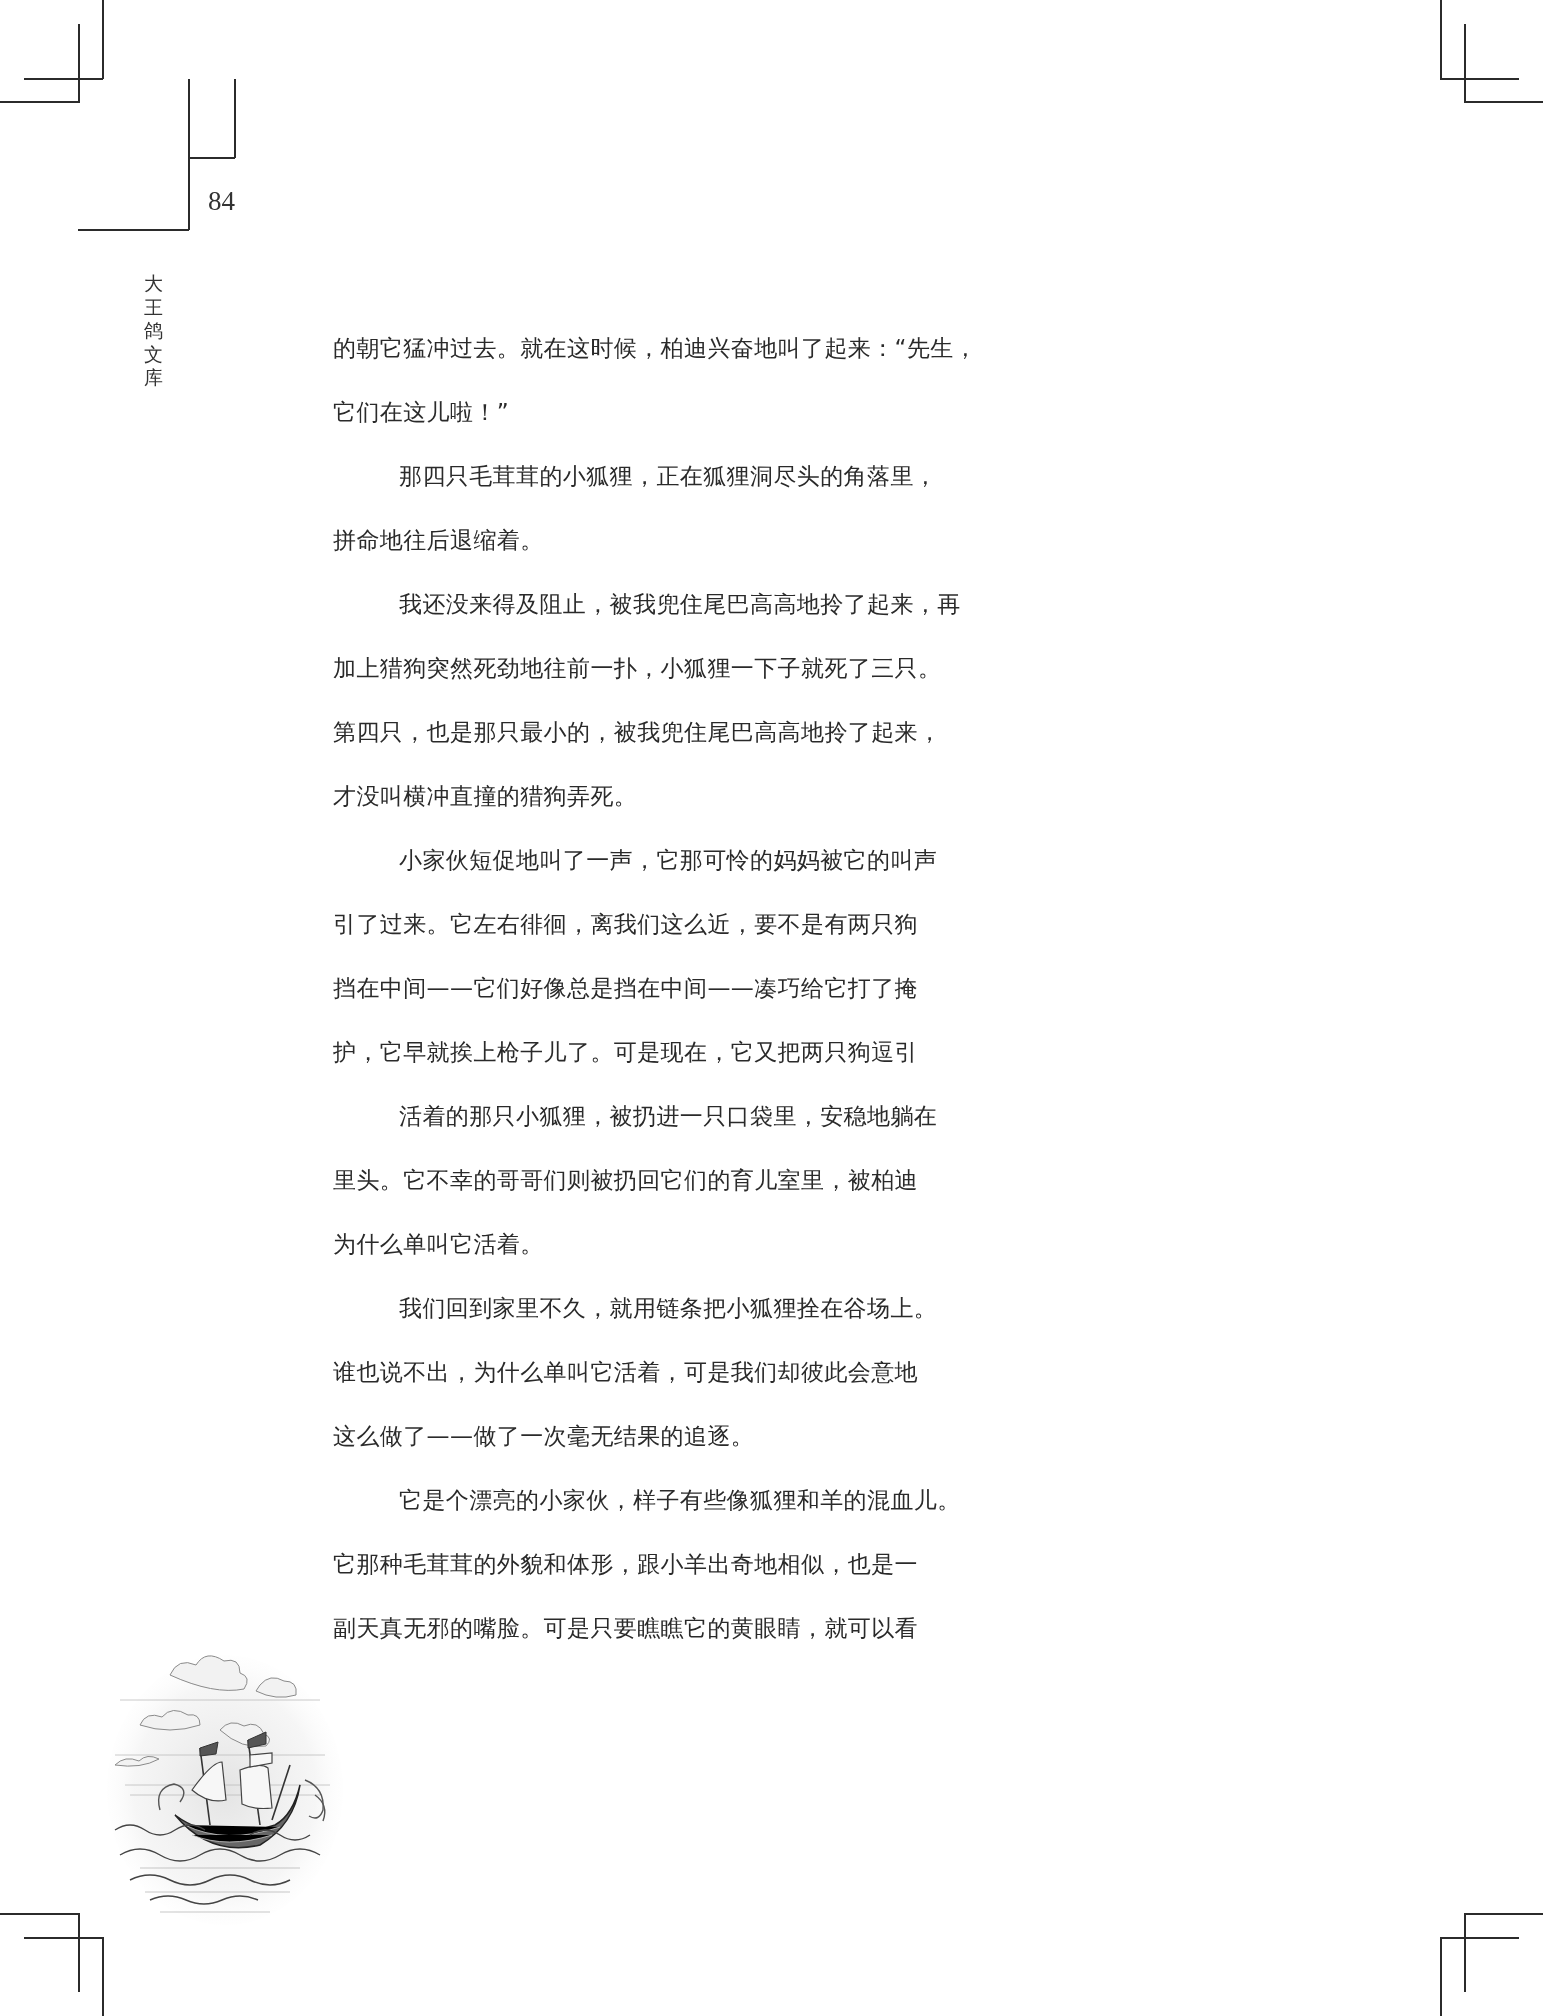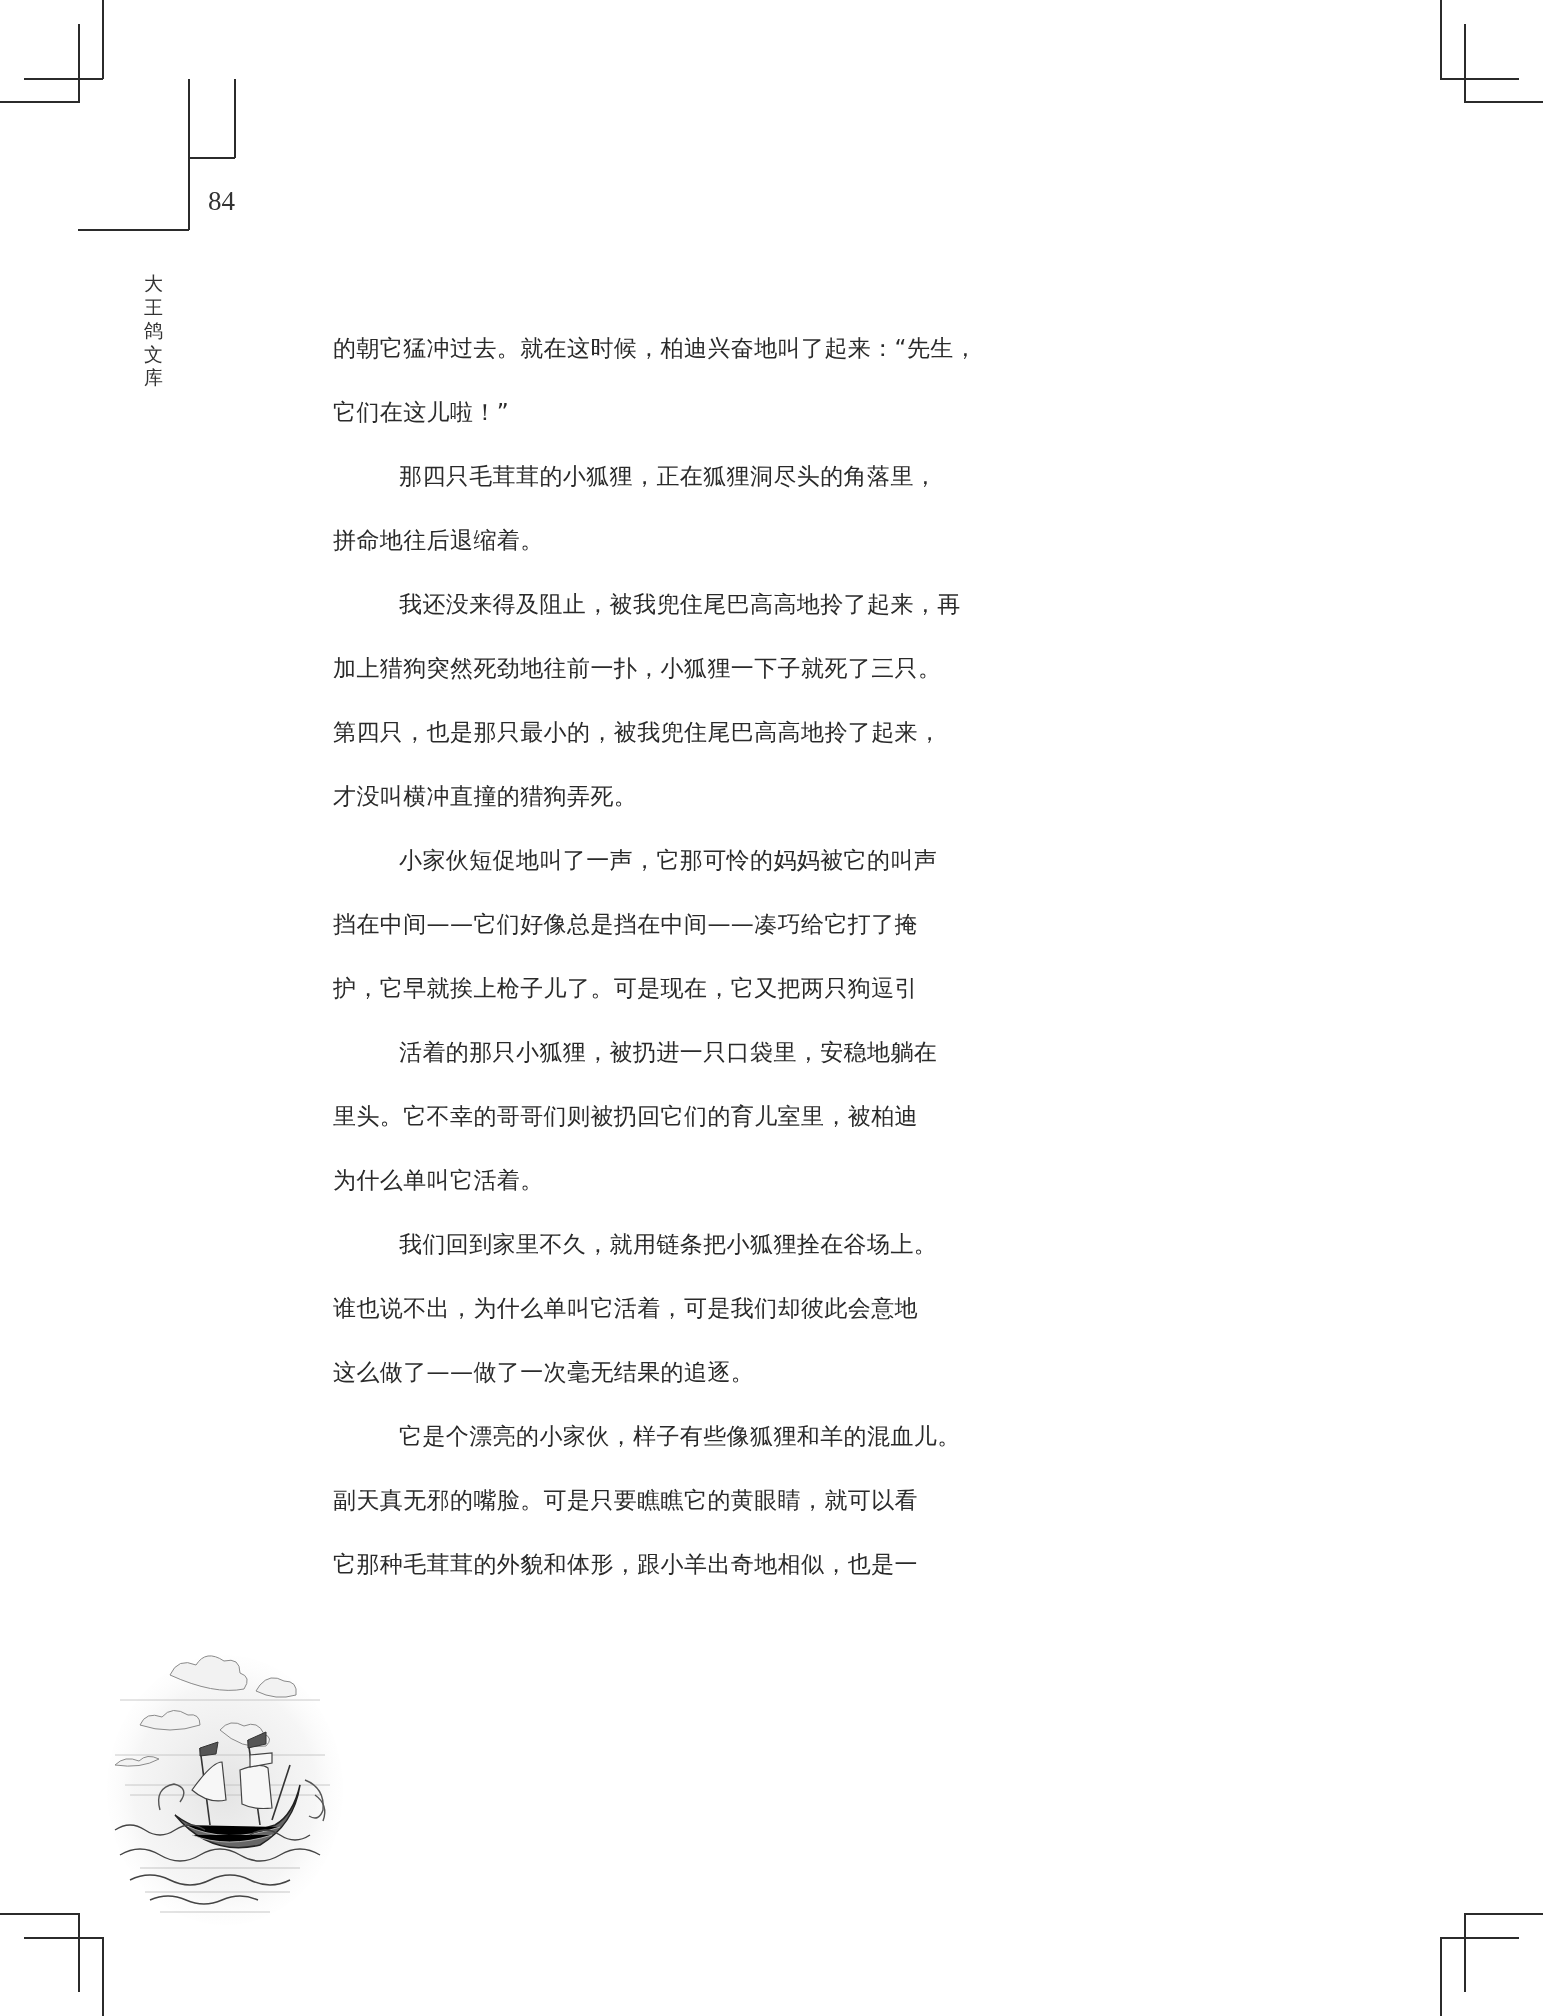--- a/index.html
+++ b/index.html
@@ -101,31 +101,32 @@
 <div class="body-text" id="body-text">
     <div class="line">的朝它猛冲过去。就在这时候，柏迪兴奋地叫了起来：“先生，</div>
     <div class="line">它们在这儿啦！”</div>
     <div class="line indent">那四只毛茸茸的小狐狸，正在狐狸洞尽头的角落里，</div>
     <div class="line">拼命地往后退缩着。</div>
     <div class="line indent">我还没来得及阻止，被我兜住尾巴高高地拎了起来，再</div>
     <div class="line">加上猎狗突然死劲地往前一扑，小狐狸一下子就死了三只。</div>
     <div class="line">第四只，也是那只最小的，被我兜住尾巴高高地拎了起来，</div>
     <div class="line">才没叫横冲直撞的猎狗弄死。</div>
     <div class="line indent">小家伙短促地叫了一声，它那可怜的妈妈被它的叫声</div>
+    <div class="line">引了过来。它左右徘徊，离我们这么近，要不是有两只狗</div>
     <div class="line">挡在中间——它们好像总是挡在中间——凑巧给它打了掩</div>
     <div class="line">护，它早就挨上枪子儿了。可是现在，它又把两只狗逗引</div>
     <div class="line indent">活着的那只小狐狸，被扔进一只口袋里，安稳地躺在</div>
     <div class="line">里头。它不幸的哥哥们则被扔回它们的育儿室里，被柏迪</div>
     <div class="line">为什么单叫它活着。</div>
     <div class="line indent">我们回到家里不久，就用链条把小狐狸拴在谷场上。</div>
     <div class="line">谁也说不出，为什么单叫它活着，可是我们却彼此会意地</div>
     <div class="line">这么做了——做了一次毫无结果的追逐。</div>
     <div class="line indent">它是个漂亮的小家伙，样子有些像狐狸和羊的混血儿。</div>
+    <div class="line">它那种毛茸茸的外貌和体形，跟小羊出奇地相似，也是一</div>
     <div class="line">副天真无邪的嘴脸。可是只要瞧瞧它的黄眼睛，就可以看</div>
-    <div class="line">它那种毛茸茸的外貌和体形，跟小羊出奇地相似，也是一</div>
   </div>
 
 <div class="illustration">
   <svg width="250" height="300" viewBox="0 0 250 300" xmlns="http://www.w3.org/2000/svg">
     <defs>
       <radialGradient id="fade" cx="50%" cy="50%" r="55%">
         <stop offset="0%" stop-color="#d8d8d8" stop-opacity="0.7"></stop>
         <stop offset="70%" stop-color="#e8e8e8" stop-opacity="0.4"></stop>
         <stop offset="100%" stop-color="#ffffff" stop-opacity="0"></stop>
       </radialGradient>

